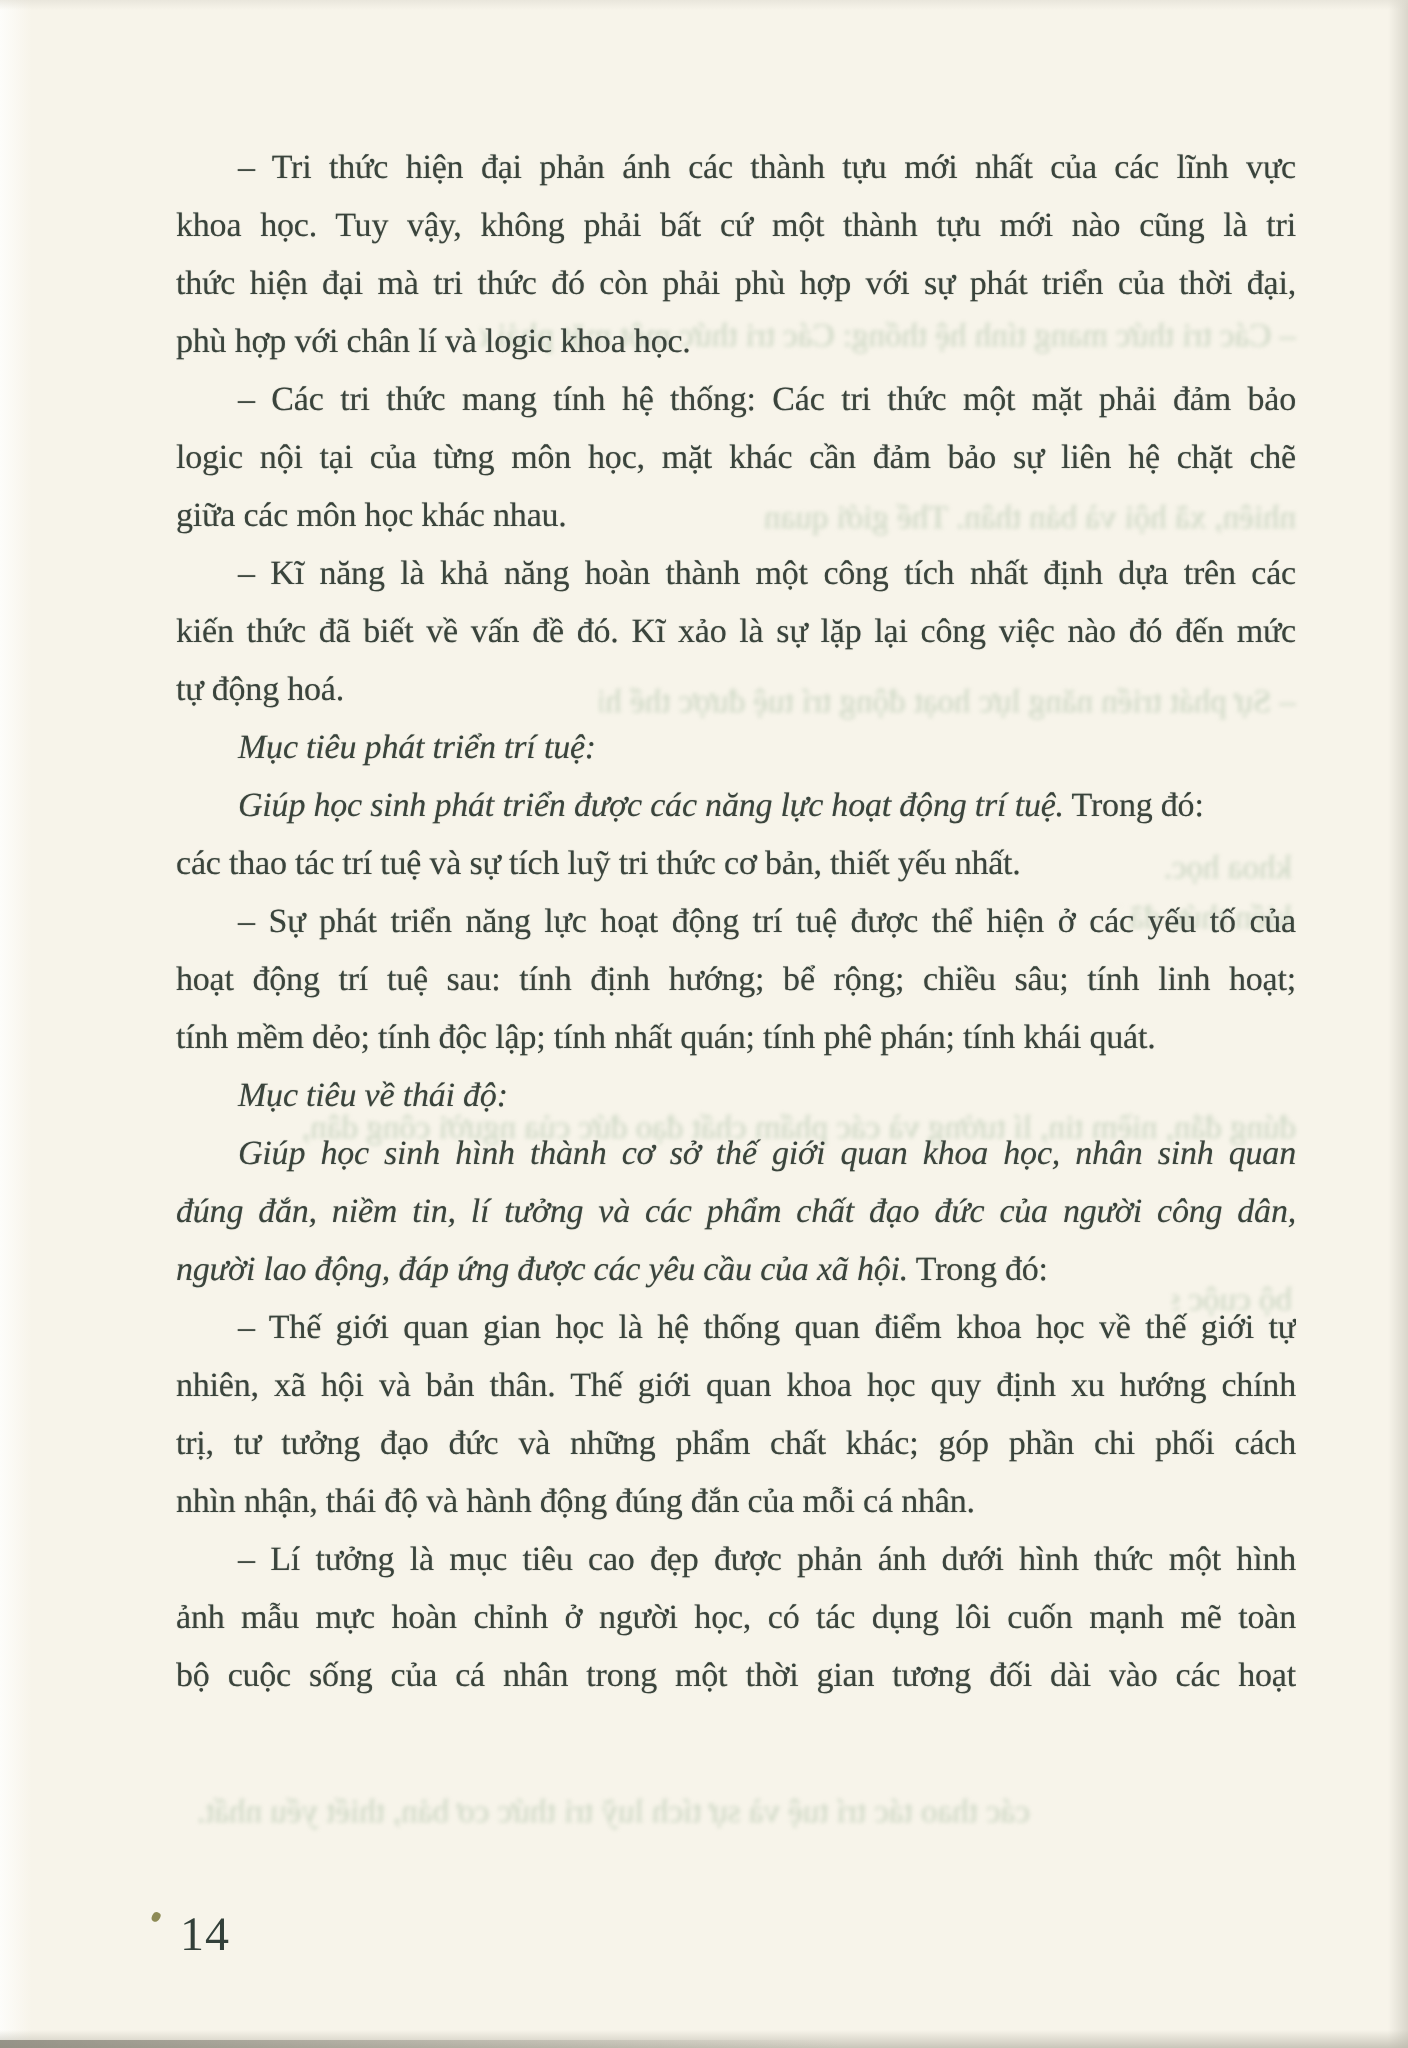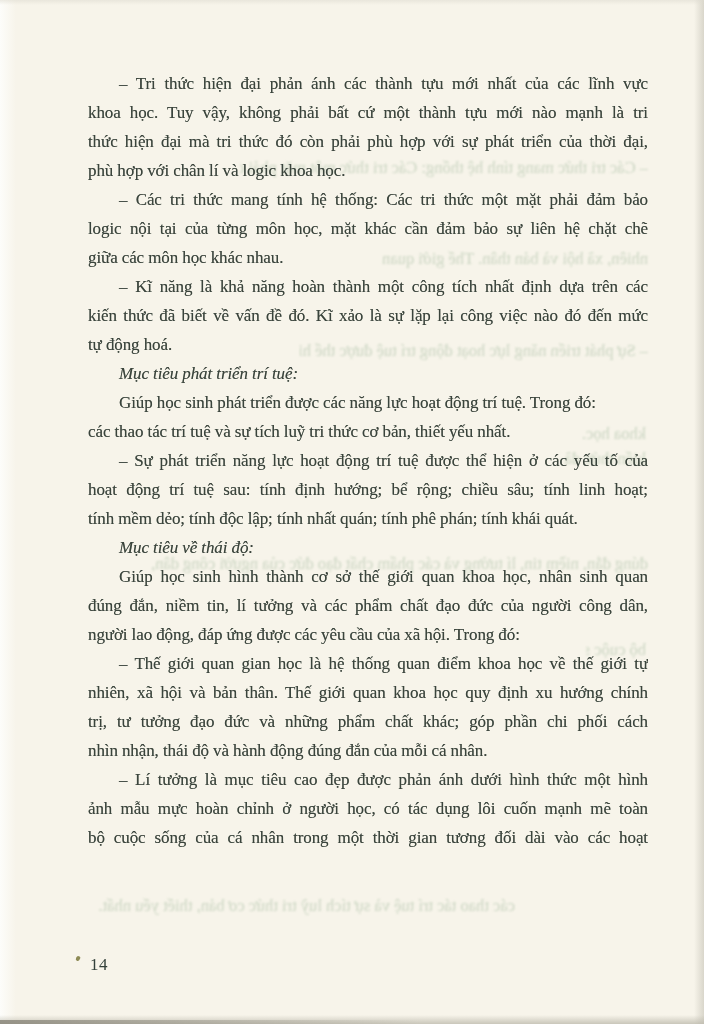--- a/index.html
+++ b/index.html
@@ -42,26 +42,26 @@
     letter-spacing:-0.1px;
     text-shadow:0 0 .5px rgba(58,68,60,.55);
   }
   .line{
     height:29px;line-height:29px;overflow:hidden;
     text-align:justify;text-align-last:justify;
   }
   .line.last{text-align-last:left;}
   .line.indent{padding-left:31px;}
   .seg-r{font-style:normal;font-weight:400;}
-  .seg-i{font-weight:400;}
+  .seg-i{font-style:italic;font-weight:400;}
   .seg-b{font-style:italic;font-weight:400;}
 
   #page-number{
     position:absolute;left:90px;top:955px;z-index:2;
-    font-size:17px;color:#33403a;letter-spacing:.5px;
+    font-size:24px;color:#33403a;letter-spacing:.5px;
   }
   #ink-speck{
     position:absolute;left:76px;top:956px;width:4px;height:5px;
     background:#8d8a55;border-radius:50% 40% 60% 50%;
     transform:rotate(24deg);z-index:2;
   }
 </style>
 </head>
 <body>
 
@@ -70,21 +70,21 @@
     <div class="ghost" style="top: 640px; left: 586px; width: 60px;">bộ cuộc sống của cá nhân trong một thời gian tương đối dài vào các hoạt</div>
     <div class="ghost" style="top: 554px; left: 115px; width: 533px;">đúng đắn, niềm tin, lí tưởng và các phẩm chất đạo đức của người công dân,</div>
     <div class="ghost" style="top: 449px; left: 560px; width: 86px;">kiến thức đã biết về vấn đề đó. Kĩ xảo là sự lặp lại công việc nào đó đến mức</div>
     <div class="ghost" style="top: 424px; left: 580px; width: 66px;">khoa học. Tuy vậy, không phải bất cứ một thành tựu mới nào cũng là tri</div>
     <div class="ghost" style="top: 341px; left: 300px; width: 348px;">– Sự phát triển năng lực hoạt động trí tuệ được thể hiện ở các yếu tố của</div>
     <div class="ghost" style="top: 249px; left: 380px; width: 268px;">nhiên, xã hội và bản thân. Thế giới quan khoa học quy định xu hướng chính</div>
     <div class="ghost" style="top: 158px; left: 240px; width: 408px;">– Các tri thức mang tính hệ thống: Các tri thức một mặt phải đảm bảo</div>
 
   <div id="text-block">
       <div class="line indent"><span class="seg-r">– Tri thức hiện đại phản ánh các thành tựu mới nhất của các lĩnh vực</span></div>
-      <div class="line"><span class="seg-r">khoa học. Tuy vậy, không phải bất cứ một thành tựu mới nào mạnh là tri</span></div>
+      <div class="line"><span class="seg-r">khoa học. Tuy vậy, không phải bất cứ một thành tựu mới nào cũng là tri</span></div>
       <div class="line"><span class="seg-r">thức hiện đại mà tri thức đó còn phải phù hợp với sự phát triển của thời đại,</span></div>
       <div class="line last"><span class="seg-r">phù hợp với chân lí và logic khoa học.</span></div>
       <div class="line indent"><span class="seg-r">– Các tri thức mang tính hệ thống: Các tri thức một mặt phải đảm bảo</span></div>
       <div class="line"><span class="seg-r">logic nội tại của từng môn học, mặt khác cần đảm bảo sự liên hệ chặt chẽ</span></div>
       <div class="line last"><span class="seg-r">giữa các môn học khác nhau.</span></div>
       <div class="line indent"><span class="seg-r">– Kĩ năng là khả năng hoàn thành một công tích nhất định dựa trên các</span></div>
       <div class="line"><span class="seg-r">kiến thức đã biết về vấn đề đó. Kĩ xảo là sự lặp lại công việc nào đó đến mức</span></div>
       <div class="line last"><span class="seg-r">tự động hoá.</span></div>
       <div class="line indent last"><span class="seg-b">Mục tiêu phát triển trí tuệ:</span></div>
       <div class="line indent last"><span class="seg-i">Giúp học sinh phát triển được các năng lực hoạt động trí tuệ.</span><span class="seg-r"> Trong đó:</span></div>

